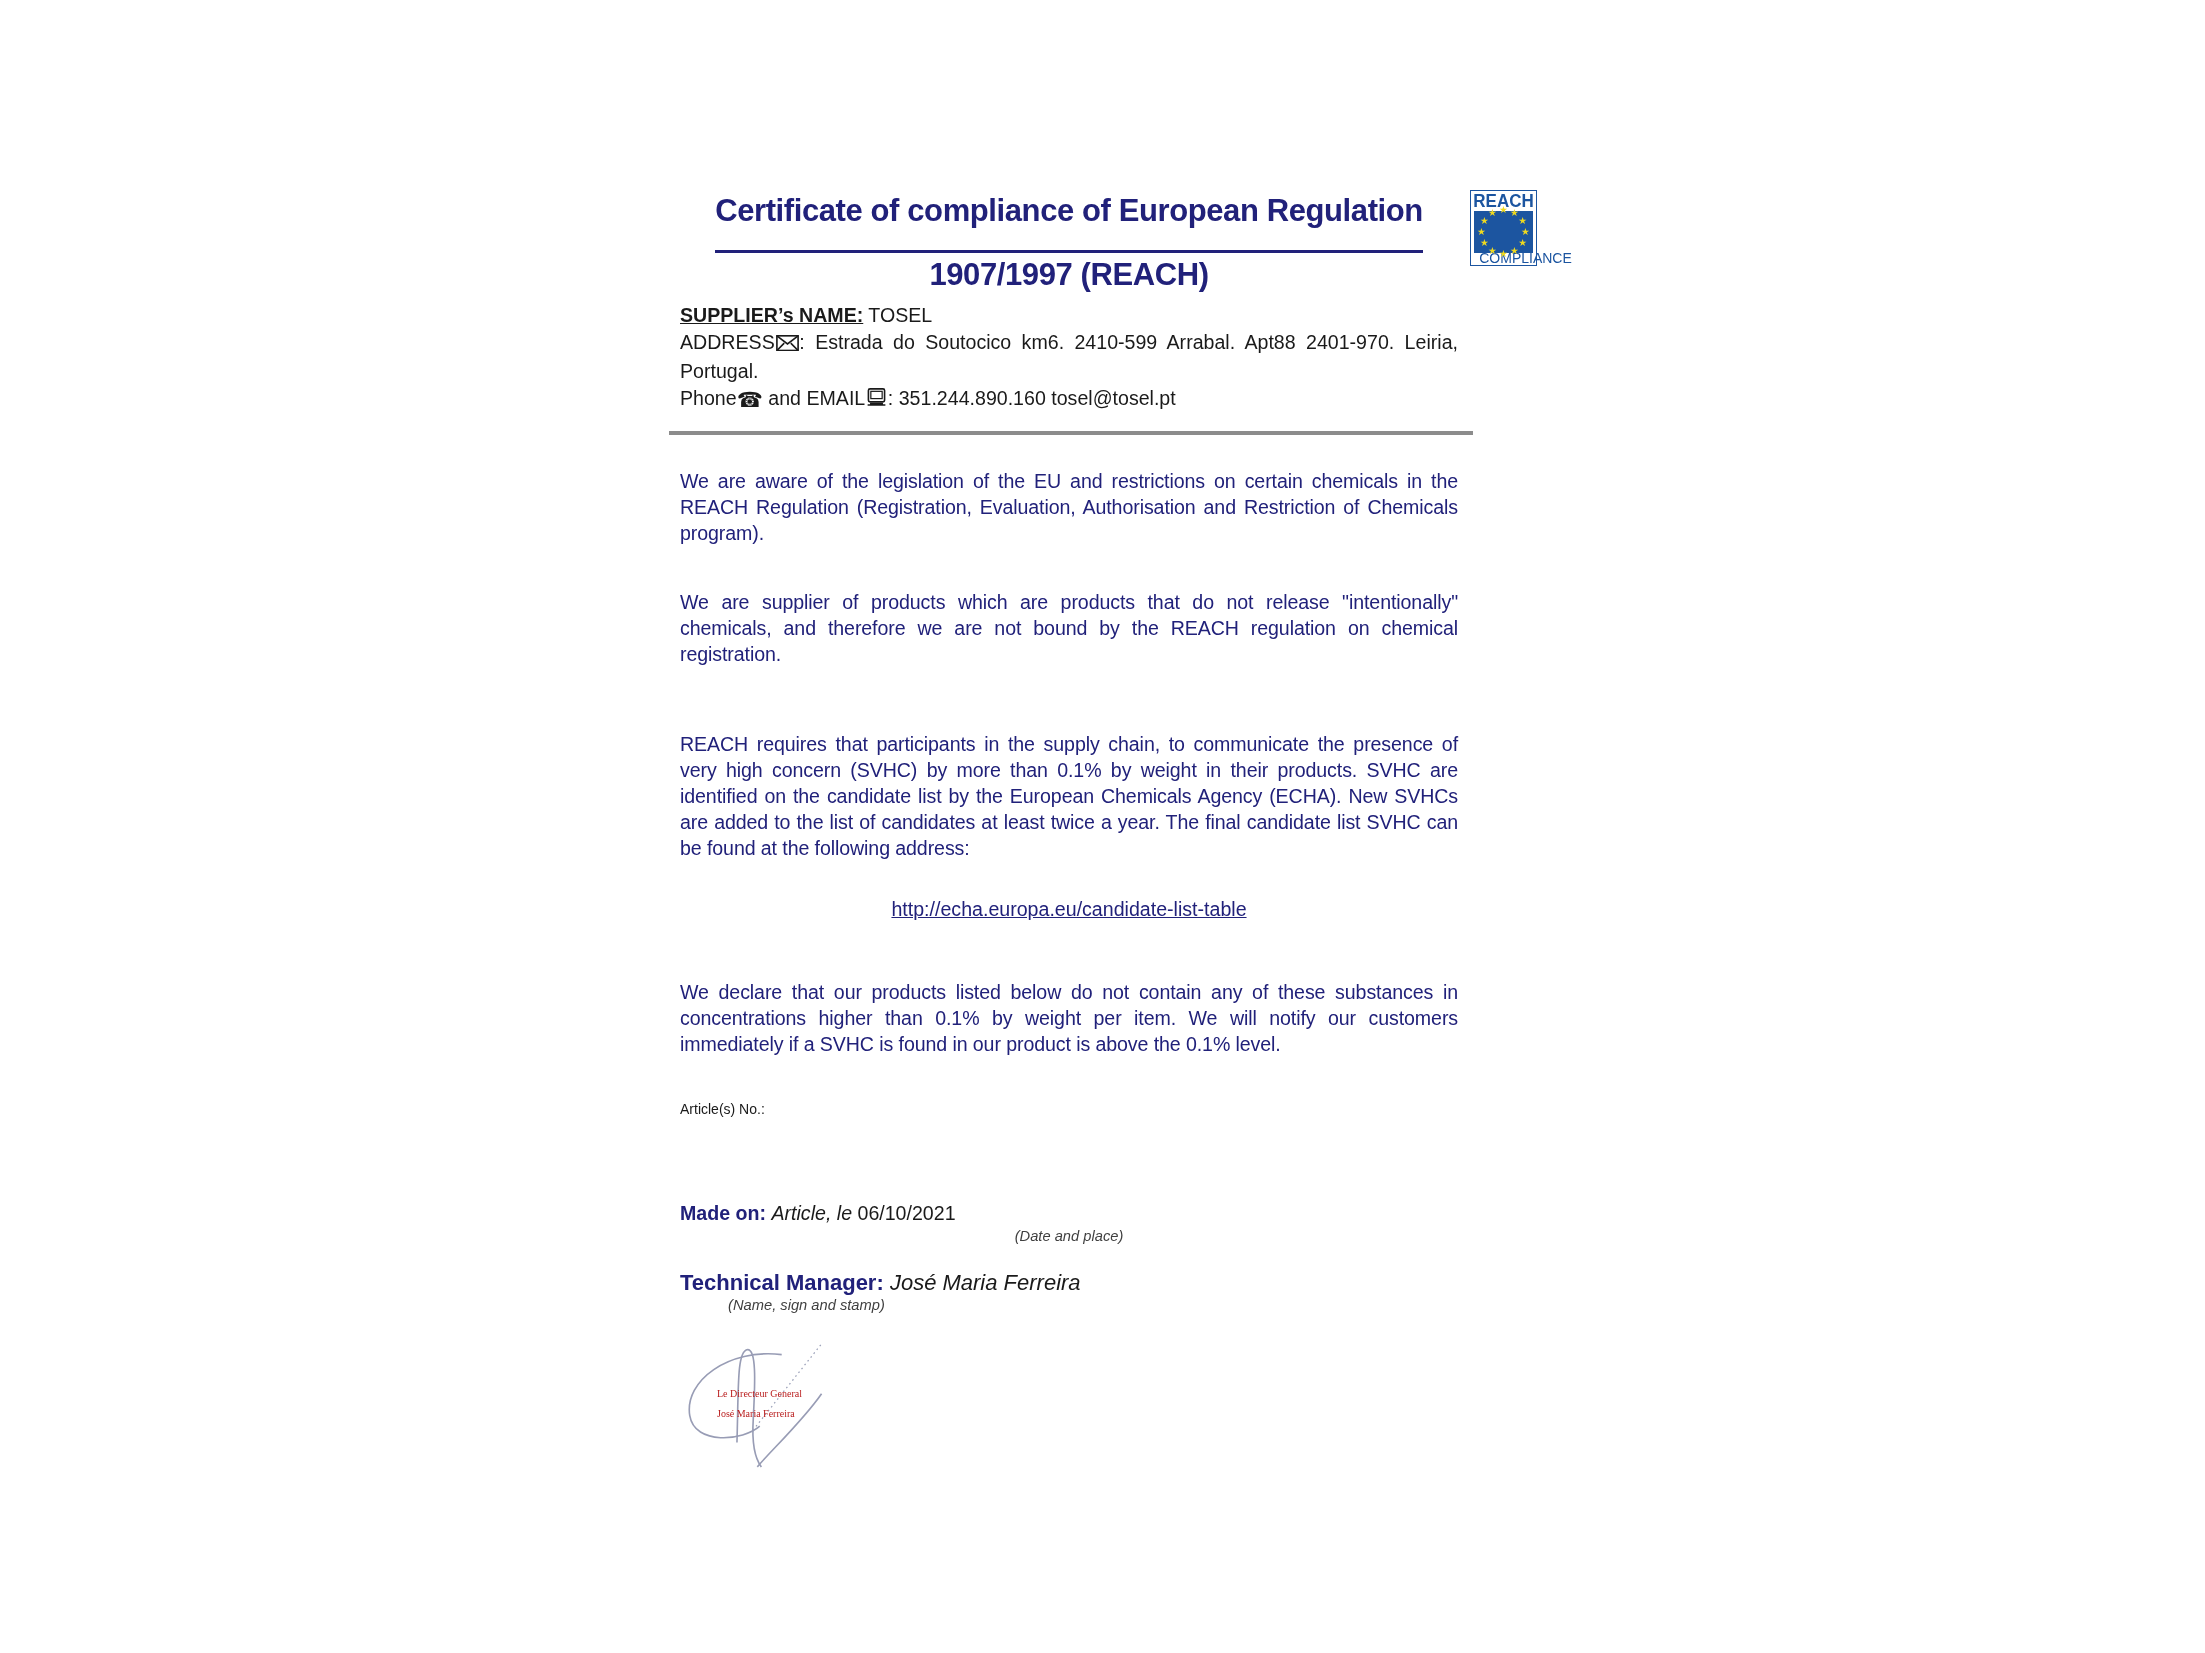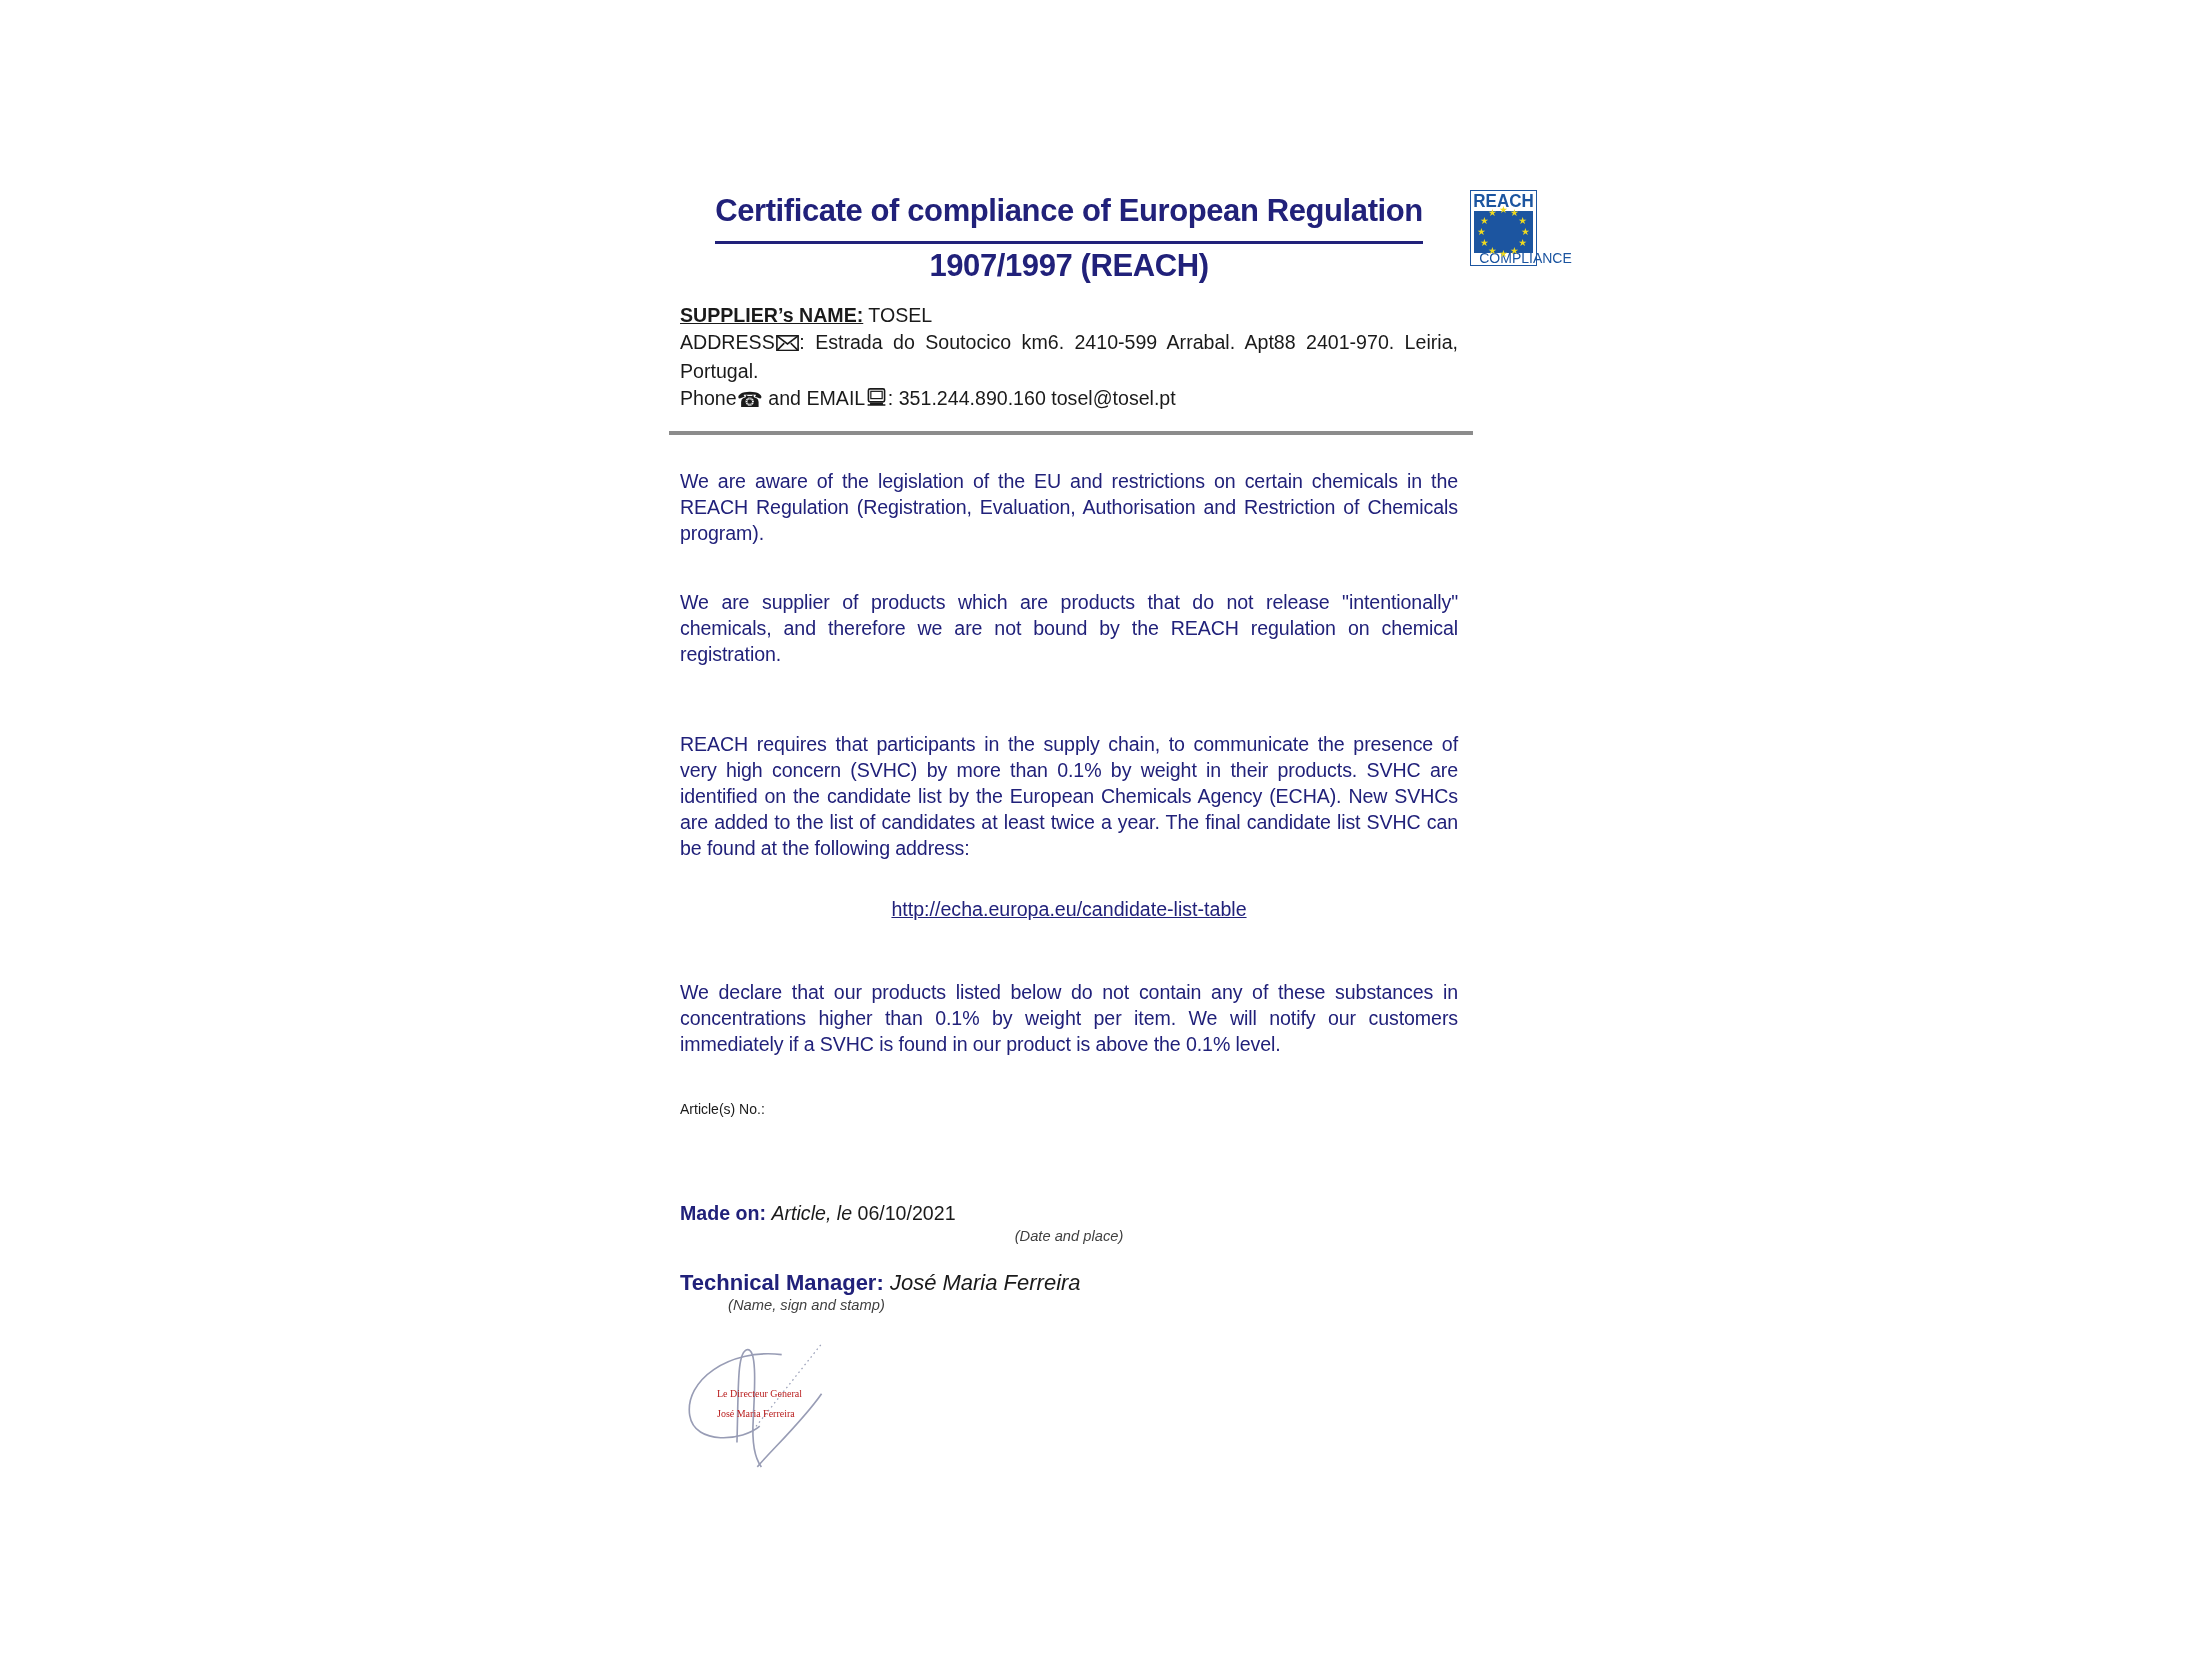--- a/index.html
+++ b/index.html
@@ -21,21 +21,21 @@
     overflow:hidden;
   }
   .content{
     position:absolute;left:680px;top:0;width:778px;
   }
   .block{position:absolute;left:0;width:100%;}
 
   
   .title{top:189px;text-align:center;color:var(--navy);font-weight:bold;
          font-size:31px;line-height:44px;letter-spacing:-0.4px;}
-  .title .underlined{display:inline-block;border-bottom:3.3px solid var(--navy);padding-bottom:8px;}
+  .title .underlined{display:inline-block;border-bottom:3.3px solid var(--navy);padding-bottom:17px;}
 
   
   .supplier{top:302px;font-size:19.6px;line-height:27px;color:var(--ink);text-align:justify;}
   .supplier .b{font-weight:bold;}
   .supplier .u{text-decoration:underline;}
   .icon-inline{display:inline-block;vertical-align:-2.4px;margin:0 0.8px;}
   .phone-glyph{font-family:"DejaVu Sans",sans-serif;font-size:21px;line-height:1;vertical-align:-1.6px;}
 
   
   .divider{top:431px;left:-10.6px;width:804px;height:4.1px;background:var(--divider);}

